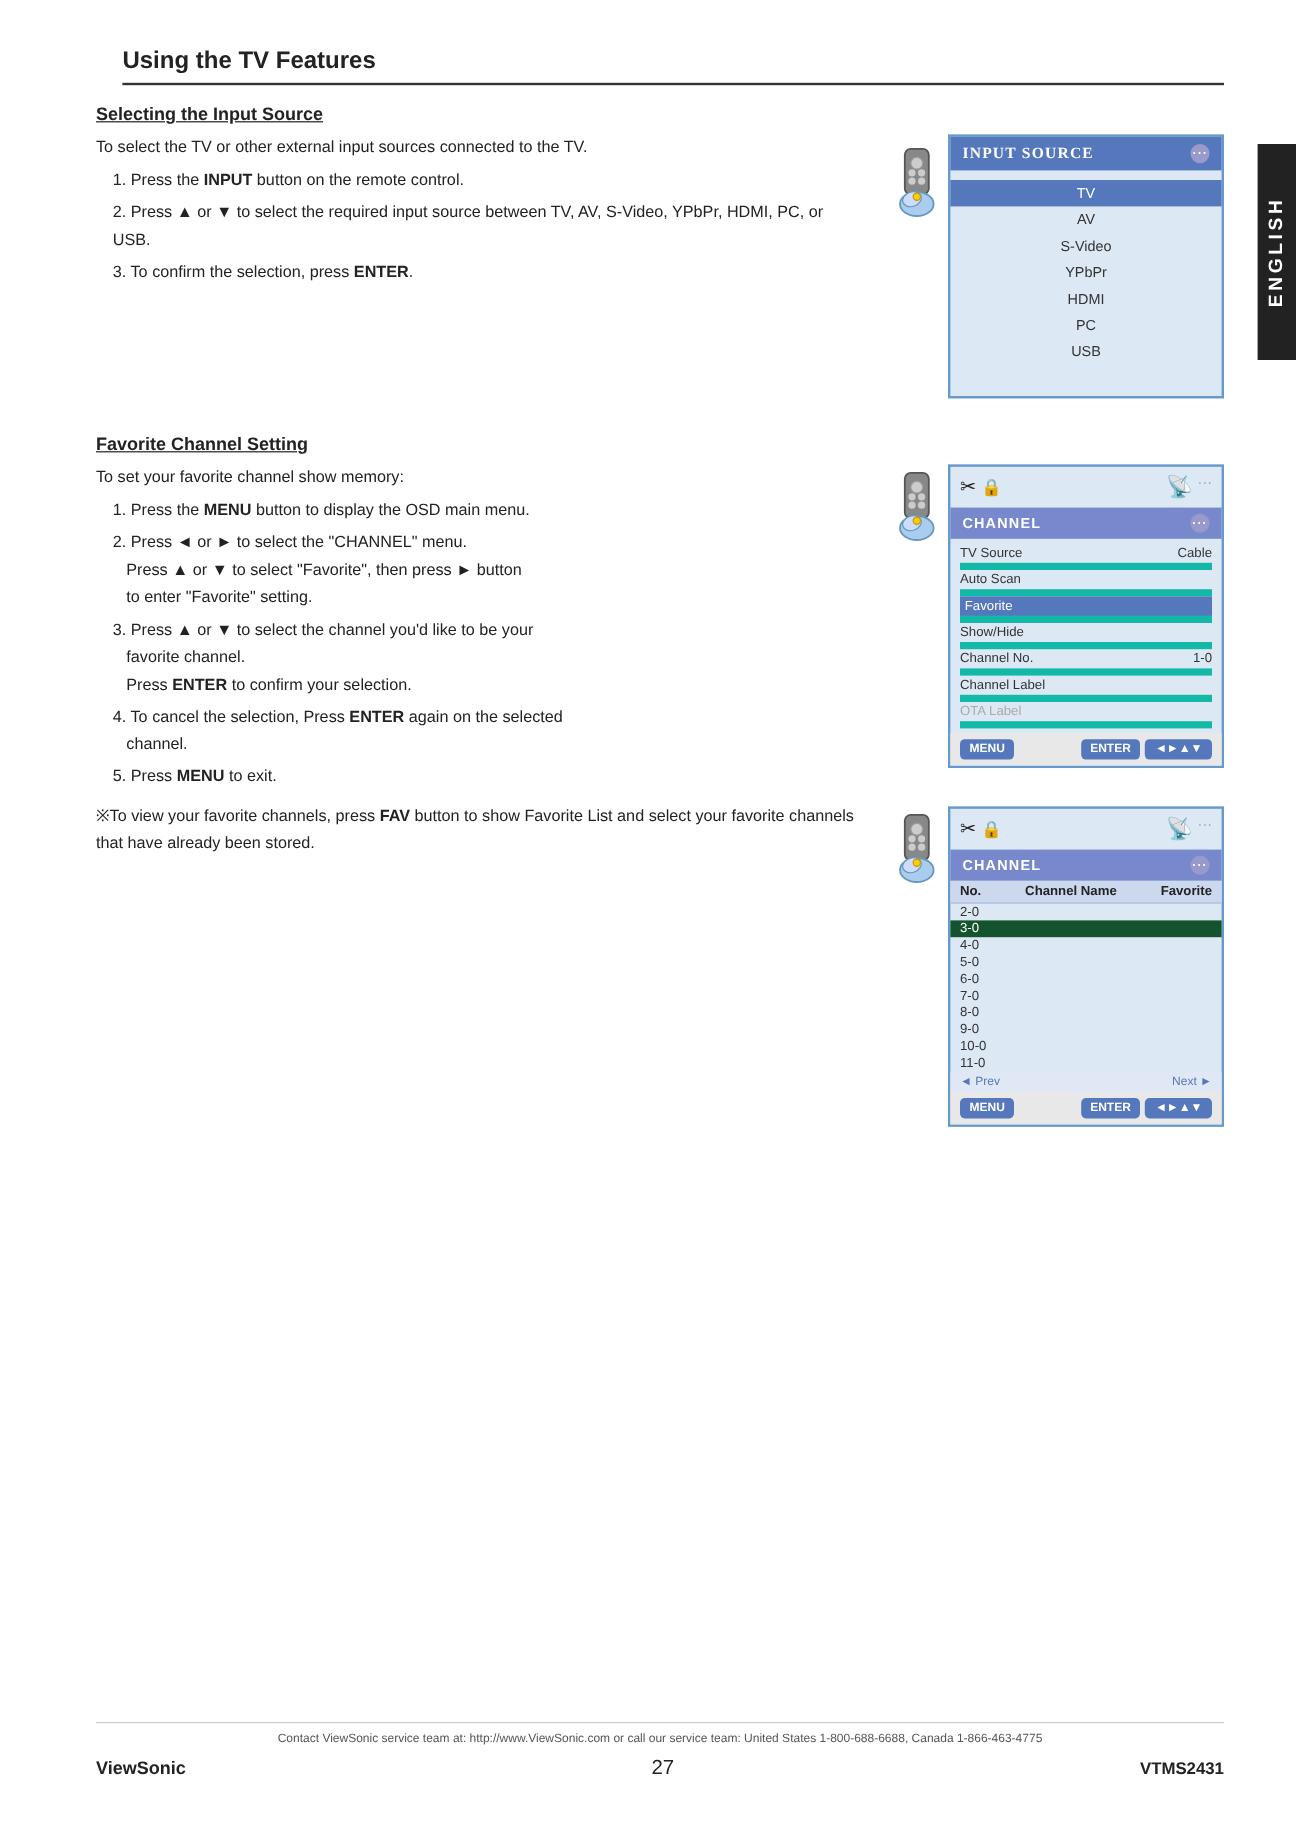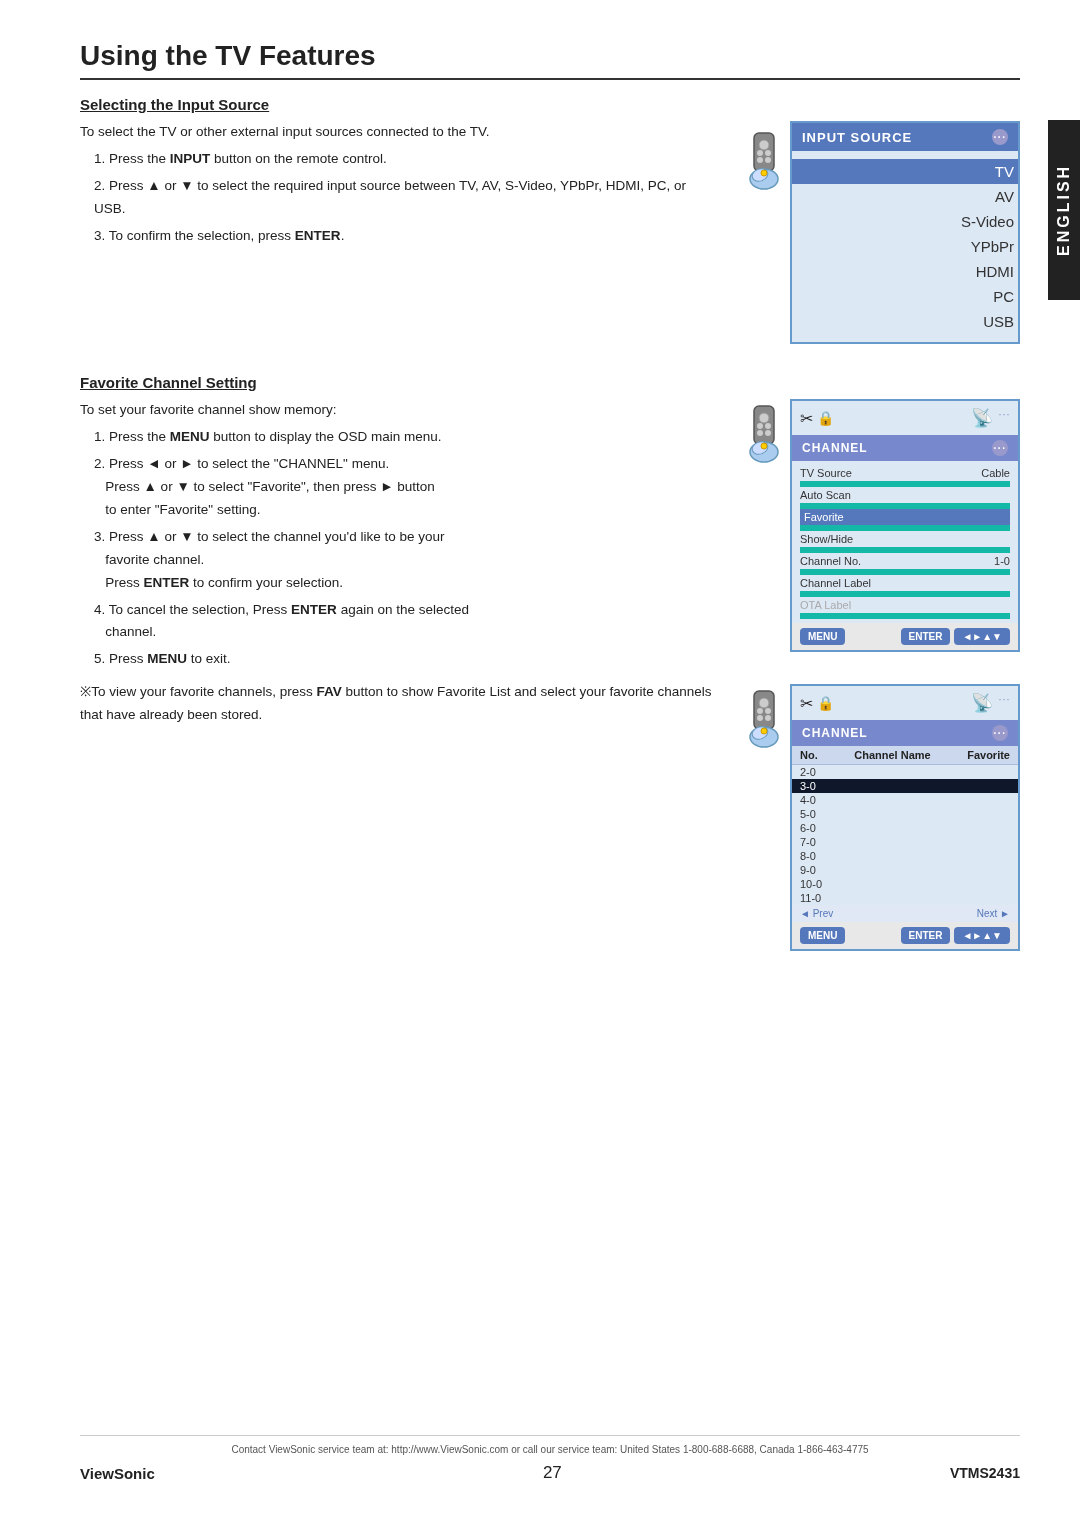--- a/index.html
+++ b/index.html
@@ -35,25 +35,26 @@
       text-orientation: mixed;
       transform: rotate(180deg);
       color: #fff;
       font-size: 16px;
       font-weight: bold;
       letter-spacing: 3px;
     }
 
     
     .section-title {
-      font-size: 28px;
+      font-size: 20px;
       font-weight: bold;
       border-bottom: 2px solid #333;
       padding-bottom: 6px;
       margin-bottom: 16px;
+      margin-left: 22px;
     }
 
     .subsection-title {
       font-size: 15px;
       font-weight: bold;
       text-decoration: underline;
       margin-bottom: 8px;
     }
 
     .content-row {
@@ -94,20 +95,21 @@
     .input-source-header {
       background: #5577bb;
       color: #fff;
       font-size: 13px;
       font-weight: bold;
       padding: 6px 10px;
       display: flex;
       align-items: center;
       justify-content: space-between;
       letter-spacing: 1px;
+      font-family: Liberation Serif, serif;
     }
 
     .input-source-header-icons {
       display: flex;
       gap: 4px;
     }
 
     .icon-circle {
       width: 22px;
       height: 22px;
@@ -124,25 +126,24 @@
       width: 16px;
       height: 16px;
     }
 
     .input-source-menu {
       padding: 8px 0;
       text-align: center;
     }
 
     .input-source-item {
-      padding: 4px 4px;
-      font-size: 15px;
+      padding: 4px 20px;
+      font-size: 12px;
       color: #333;
       cursor: pointer;
-      text-align: right;
     }
 
     .input-source-item.selected {
       background: #5577bb;
       color: #fff;
     }
 
     
     .fav-section {
       margin-top: 20px;
@@ -241,21 +242,21 @@
       border-bottom: 1px solid #aabbdd;
     }
 
     .channel-list-item {
       padding: 1px 8px;
       font-size: 11px;
       color: #333;
     }
 
     .channel-list-item.highlighted {
-      background: #0f172a;
+      background: #14532d;
       color: #fff;
     }
 
     .channel-list-nav {
       display: flex;
       justify-content: space-between;
       padding: 3px 8px;
       font-size: 10px;
       color: #5577bb;
       background: #e0e8f5;

